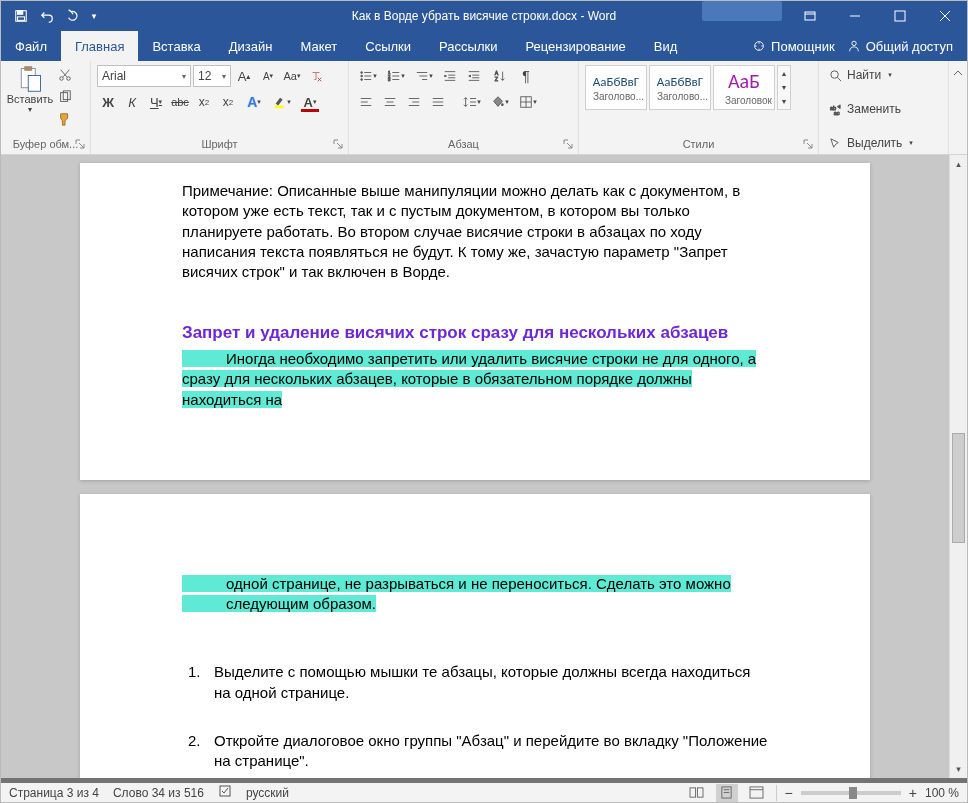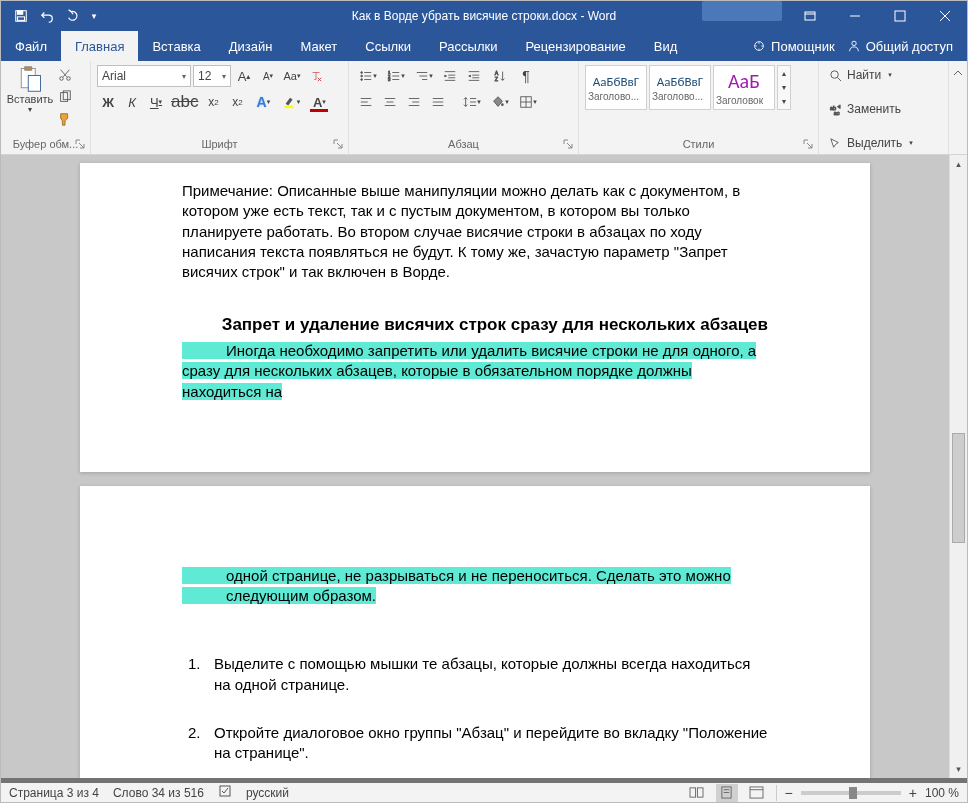--- a/index.html
+++ b/index.html
@@ -43,35 +43,35 @@
 .rbtn { height:22px; min-width:22px; display:flex;align-items:center;justify-content:center; padding:0 2px;}
 .rbtn svg{width:14px;height:14px;}
 .rbtn.wide{min-width:26px;}
 
 .para-row1,.para-row2{display:flex;gap:2px;align-items:center;margin-bottom:4px;}
 
 .styles-body { display:flex; gap:2px; align-items:stretch; }
 .style-item { width:62px; border:1px solid #d0d0d0; background:#fff; display:flex;flex-direction:column;align-items:center;justify-content:center; font-size:10px; color:#444; padding:3px 2px;}
 .style-item .preview{font-size:13px;color:#1e4e79;margin-bottom:2px;font-family:Calibri,Arial;}
 .style-item.big .preview{font-size:20px;color:#a21caf;}
-.style-item .lbl{font-size:10px;color:#666;white-space:nowrap;overflow:hidden;text-overflow:ellipsis;width:100%;text-align:left;}
+.style-item .lbl{font-size:10px;color:#666;white-space:nowrap;overflow:hidden;text-overflow:ellipsis;width:100%;text-align:right;}
 .style-scroll{width:14px;display:flex;flex-direction:column;border:1px solid #d0d0d0;}
 .style-scroll div{flex:1;display:flex;align-items:center;justify-content:center;font-size:8px;background:#f8f8f8;}
 
 .edit-body{display:flex;flex-direction:column;gap:14px;}
 .edit-item{display:flex;align-items:center;gap:5px;font-size:12px;height:20px;padding:0 4px;}
 .edit-item svg{width:13px;height:13px;}
 
 .collapse-btn{width:18px;display:flex;align-items:flex-start;justify-content:center;padding-top:6px;}
 
 .doc-area { position:absolute; top:154px; bottom:24px; left:0; right:18px; background:#c8c8c8; overflow:hidden; display:flex; flex-direction:column; align-items:center; }
 .page { background:#fff; width:790px; box-shadow:0 1px 4px rgba(0,0,0,0.2); padding:20px 102px 20px 102px; font-family:Arial,sans-serif; font-size:15px; color:#000; line-height:1.35; }
 .page1{margin-top:8px; padding-top:18px;padding-bottom:70px;}
 .page2{margin-top:14px; padding-top:80px; padding-bottom:60px;}
-.doc-heading{color:#000000;font-size:17px;margin-top:32px;margin-bottom:4px;text-align:right;}
+.doc-heading{color:#6d28d9;font-size:17px;margin-top:40px;margin-bottom:4px;}
 .sel{background:#5eead4;padding-left:44px;}
 .ol-item{display:flex;margin-top:28px;}
 .ol-num{width:32px;flex-shrink:0; text-align:right; padding-right:14px; padding-left:6px;}
 .ol-txt{flex:1;}
 
 .vscroll{position:absolute;top:154px;bottom:24px;right:0;width:18px;background:#f0f0f0;border-left:1px solid #ddd;}
 .vscroll .arrow{height:18px;display:flex;align-items:center;justify-content:center;font-size:9px;color:#555;background:#f0f0f0;}
 .vscroll .track{position:absolute;top:18px;bottom:18px;left:2px;right:2px;}
 .vscroll .thumb{position:absolute;top:260px;height:110px;left:0;right:0;background:#cdcdcd;border:1px solid #aaa;}
 .vscroll .arrow.bottom{position:absolute;bottom:0;width:100%;}
@@ -223,21 +223,21 @@
             <svg viewBox="0 0 16 16" stroke="#c66" fill="none">
               <path d="M4 4h8M8 4v8M8 12h-2"></path>
               <path d="M10 10l4 4M14 10l-4 4" stroke="#c33"></path>
             </svg>
           </div>
       </div>
       <div class="font-row2">
         <div class="rbtn" style="font-weight:bold;font-size:13px;">Ж</div>
         <div class="rbtn" style="font-style:italic;font-size:13px;">К</div>
         <div class="rbtn" style="text-decoration:underline;font-size:13px;">Ч<span style="font-size:7px;">▾</span></div>
-        <div class="rbtn" style="text-decoration:line-through;font-size:17px;">abc</div>
+        <div class="rbtn" style="text-decoration:line-through;font-size:11px;">abc</div>
         <div class="rbtn" style="font-size:12px;">x<sub style="font-size:8px;">2</sub></div>
         <div class="rbtn" style="font-size:12px;">x<sup style="font-size:8px;">2</sup></div>
         <div class="rbtn wide">
             <span style="color:#3a7bd5;font-weight:bold;font-size:14px;text-shadow:0 0 2px #9cf;">A</span>
             <span style="font-size:7px;">▾</span>
           </div>
         <div class="rbtn wide">
             <svg viewBox="0 0 16 16">
               <path d="M3 10l5-7 3 2-5 7z" fill="#555"></path>
               <rect x="2" y="12" width="10" height="3" fill="#ffff00"></rect>

